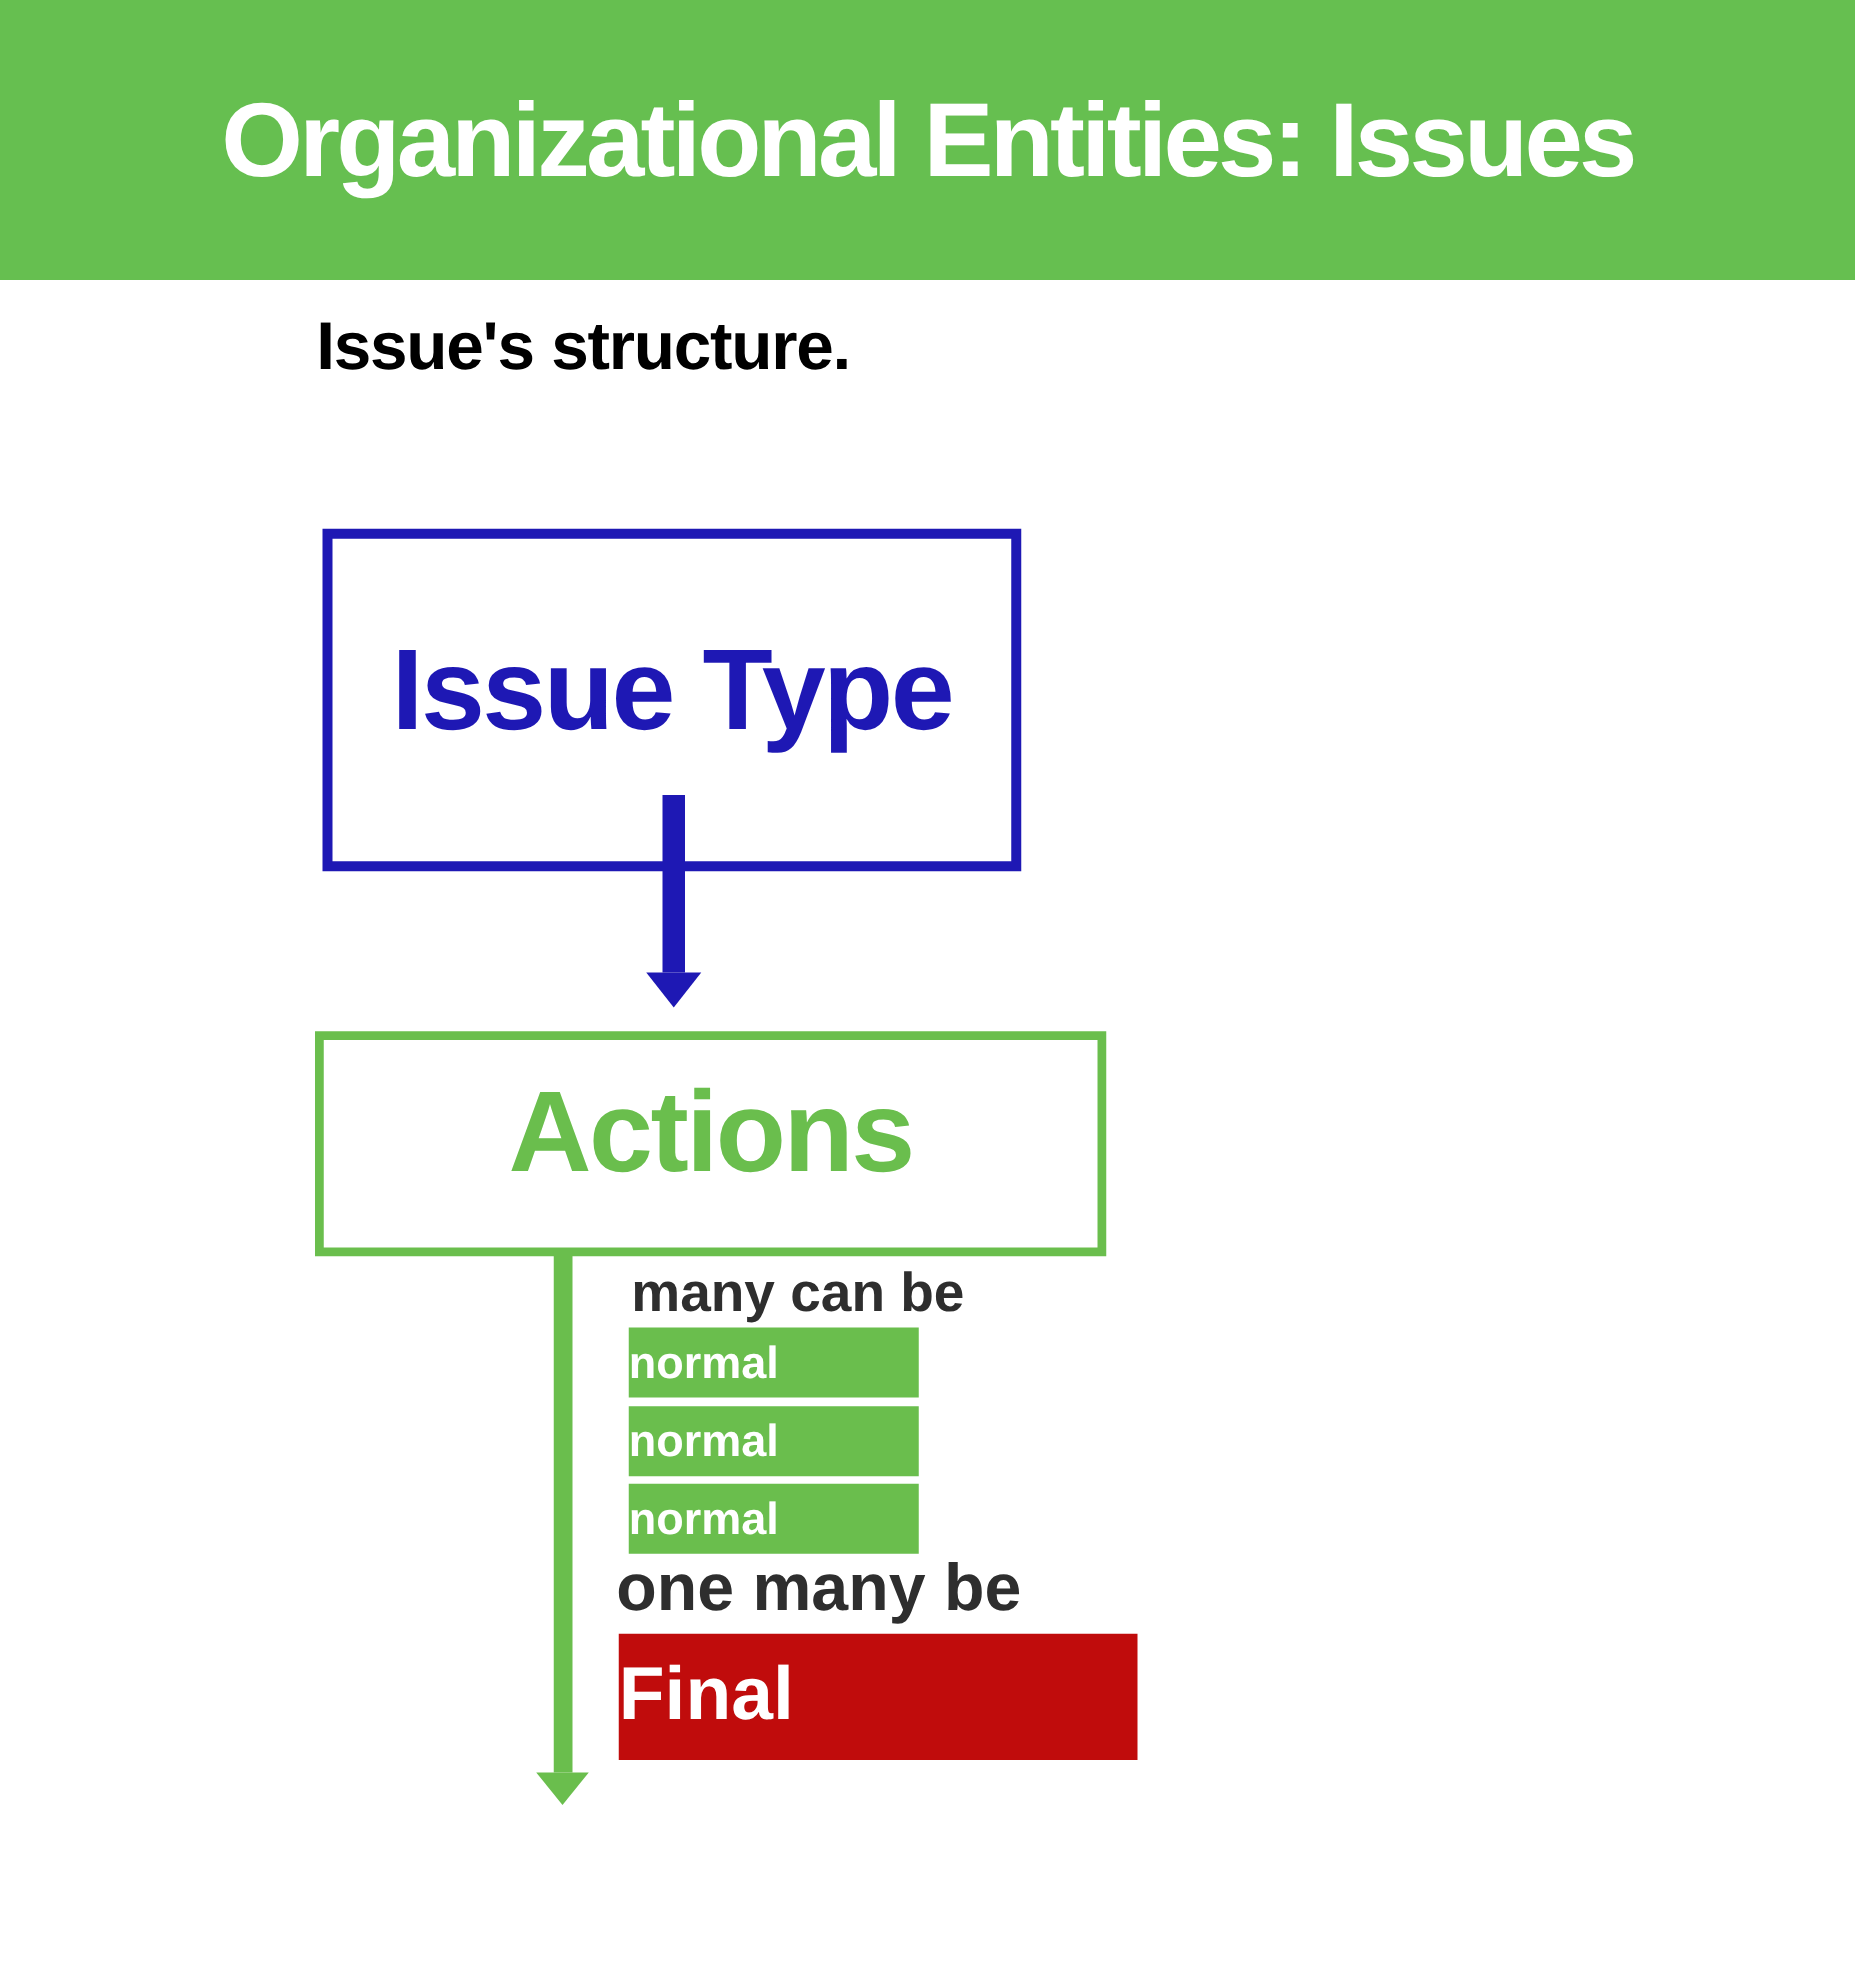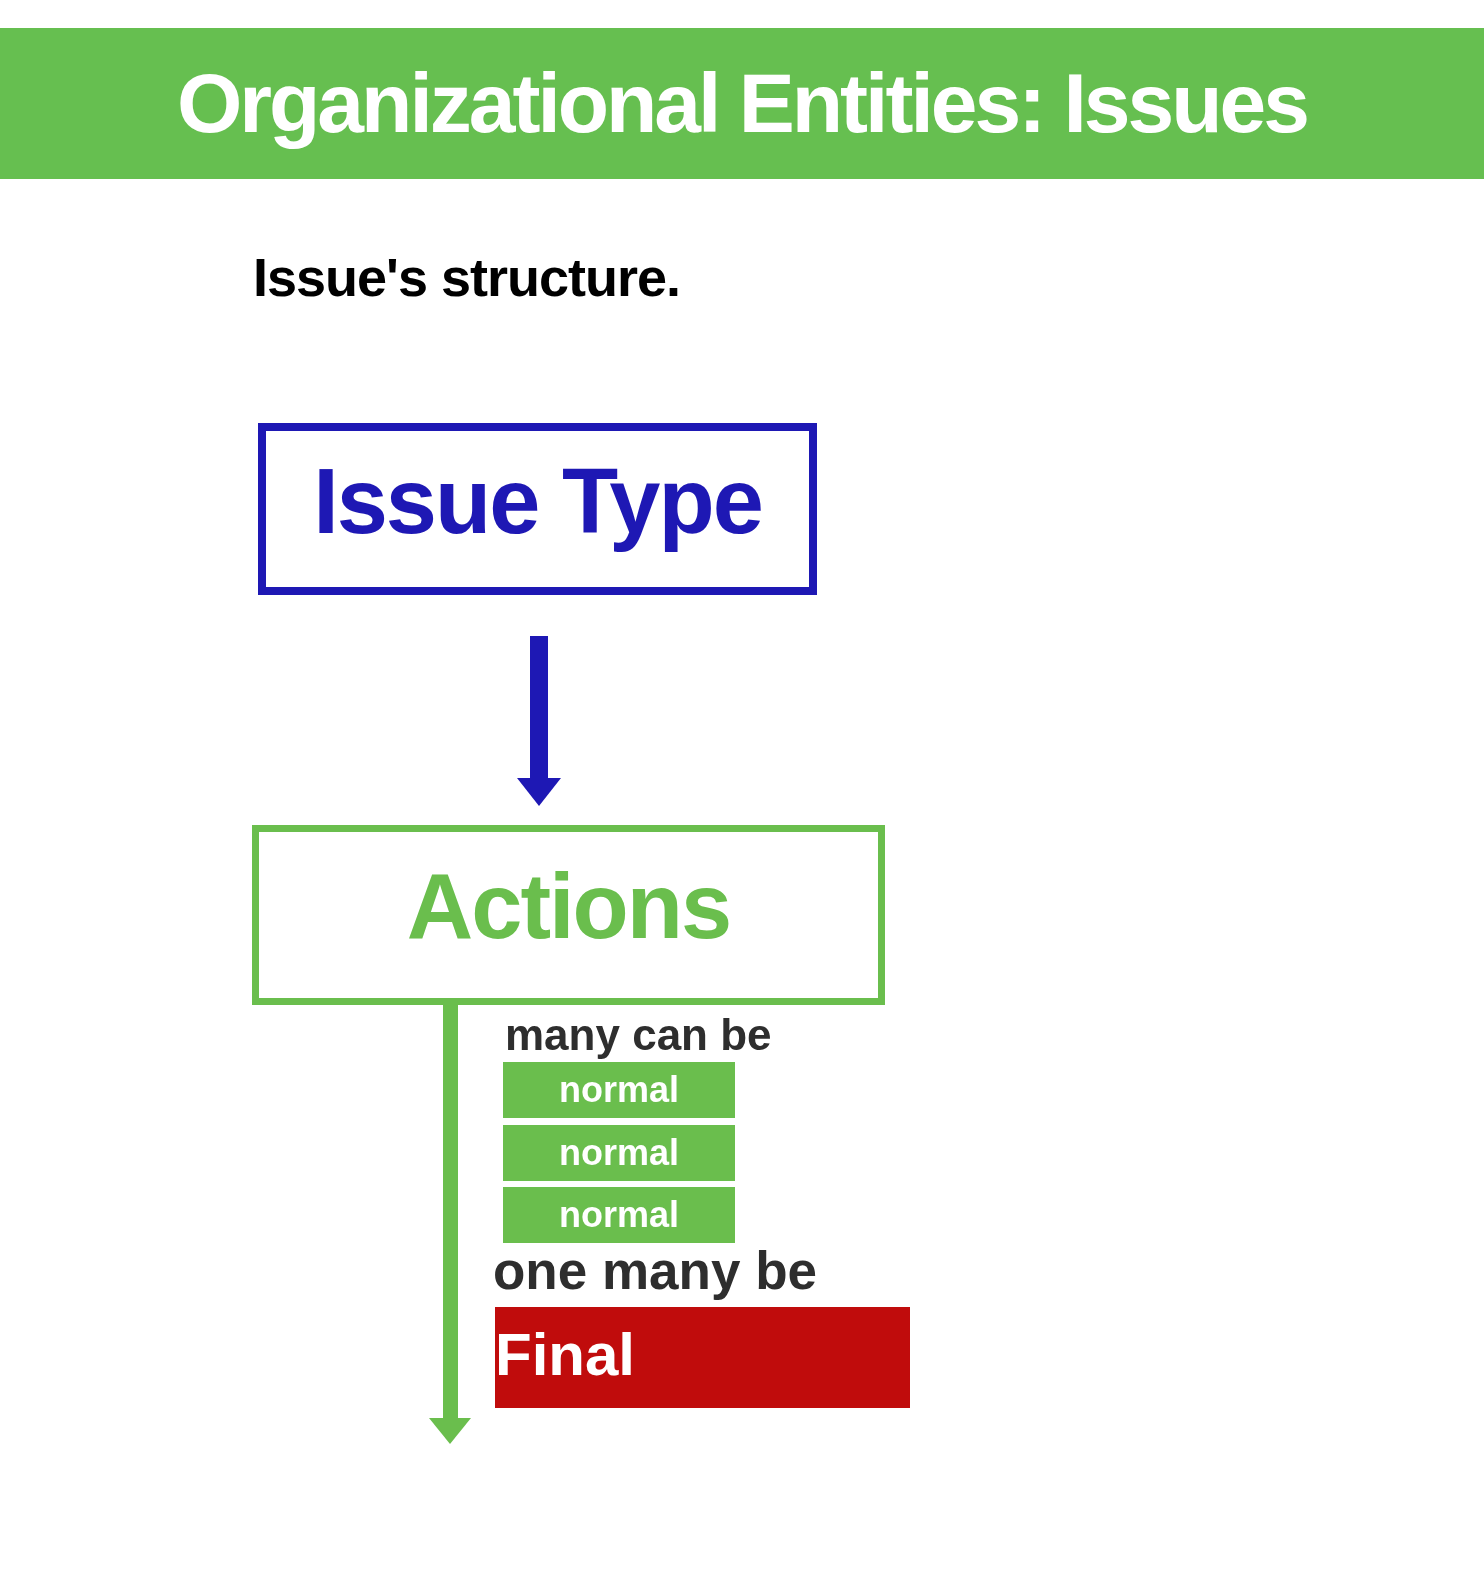--- a/index.html
+++ b/index.html
@@ -15,26 +15,25 @@
     overflow: hidden;
     font-family: "Liberation Sans", sans-serif;
     font-weight: 700;
   }
 
   
   .header-bar {
     position: absolute;
     left: 0; top: 0;
     width: 100%;
-    height: 151px;
+    height: 224px;
     background: var(--header_green, #66BF50);
     display: flex;
     align-items: center;
     justify-content: center;
-    margin-top: 28px;
   }
   .header-title {
     color: var(--white, #ffffff);
     font-size: 84px;
     letter-spacing: -3px;
     white-space: nowrap;
     margin: 0;
   }
 
   
@@ -52,21 +51,21 @@
   .entity-box {
     position: absolute;
     box-sizing: border-box;
     background: #ffffff;
     display: flex;
     align-items: center;
     justify-content: center;
   }
   .issue-type-box {
     left: 258px; top: 423px;
-    width: 559px; height: 172px;
+    width: 559px; height: 274px;
     border: 8px solid var(--blue, #1E18B4);
   }
   .issue-type-label {
     color: var(--blue, #1E18B4);
     font-size: 92px;
     letter-spacing: -2px;
     padding-bottom: 16px;
     white-space: nowrap;
   }
   .actions-box {
@@ -135,21 +134,21 @@
   
   .normal-badge {
     position: absolute;
     left: 503px;
     width: 232px; height: 56px;
     background: var(--green, #6ABE4D);
     color: var(--white, #ffffff);
     font-size: 36px;
     display: flex;
     align-items: center;
-    justify-content: center;
+    justify-content: flex-start;
   }
   .normal-badge.n1 { top: 1062px; }
   .normal-badge.n2 { top: 1125px; }
   .normal-badge.n3 { top: 1187px; }
 
   .final-badge {
     position: absolute;
     left: 495px; top: 1307px;
     width: 415px; height: 101px;
     background: var(--red, #C00C0C);

